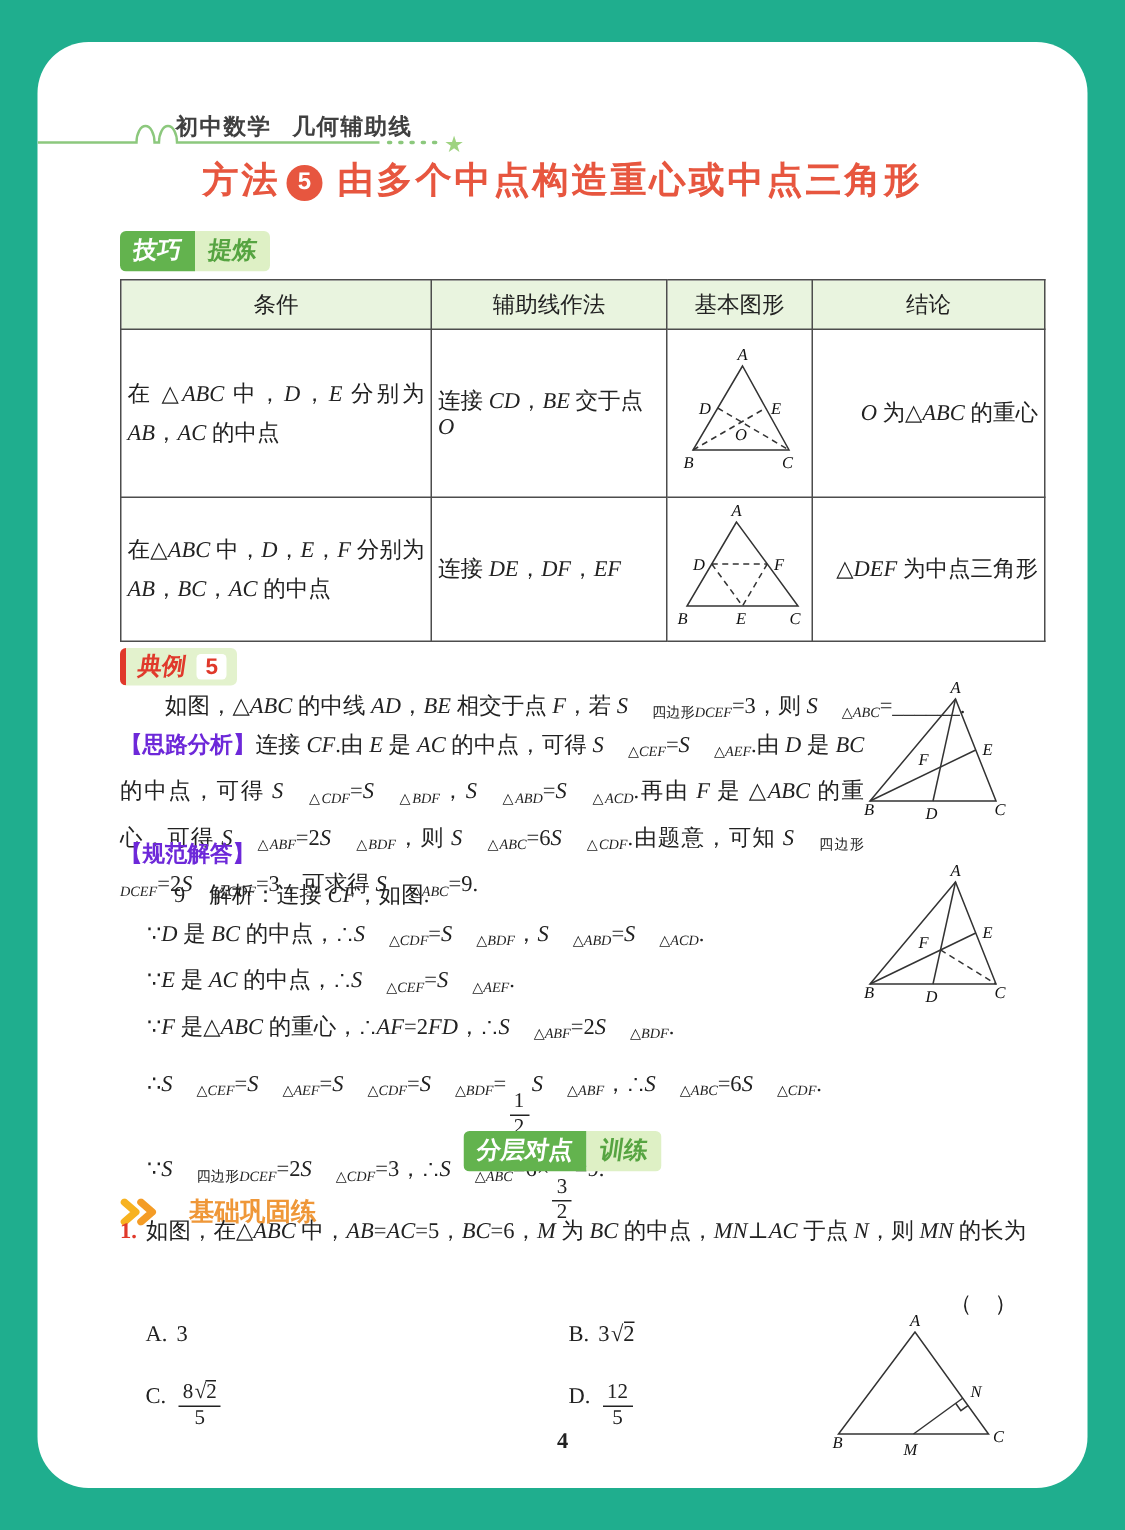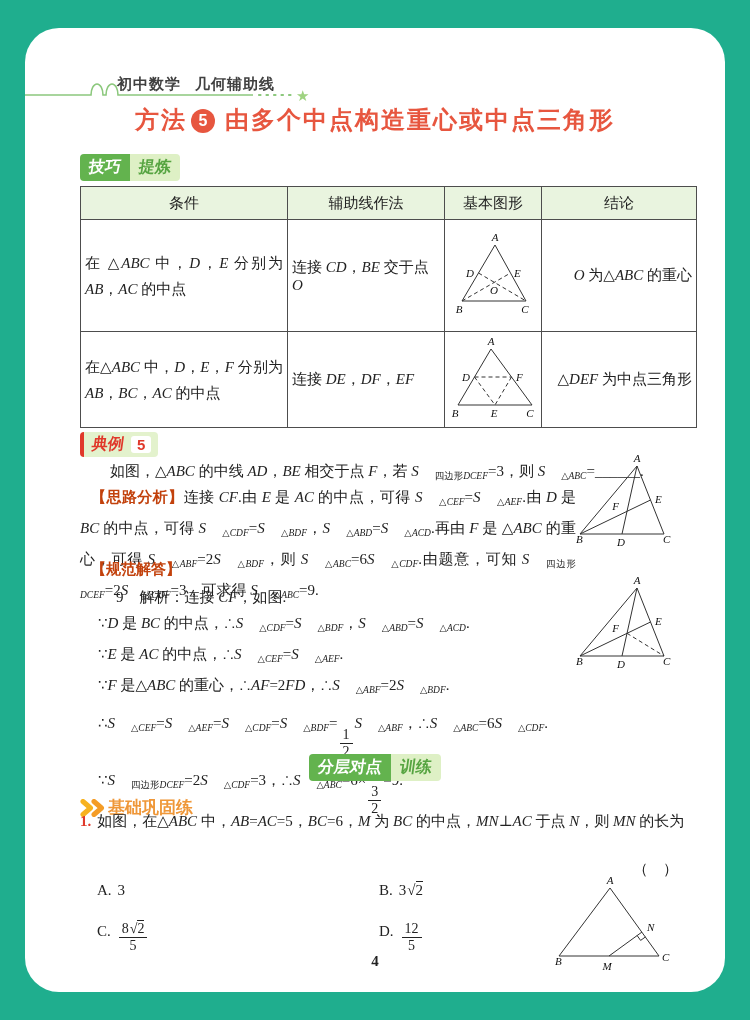--- a/index.html
+++ b/index.html
@@ -66,39 +66,39 @@
     display:inline-flex;align-items:center;gap:7px;
     background:#e3f2cd;border-left:4px solid #e0392b;border-radius:4px;
     padding:2px 7px 2px 8px;
     font-family:"Liberation Sans","DejaVu Sans",sans-serif;font-weight:bold;font-size:16px;color:#e0392b;
   }
   #example-badge .numbox{background:#fff;border-radius:3px;padding:0 6px;font-size:15px;}
   .bodytext{font-size:15px;line-height:26px;}
   #question{position:absolute;left:55px;top:430px;width:600px;text-indent:2em;}
   #ex-fig{position:absolute;left:548px;top:424px;}
   #analysis{position:absolute;left:55px;top:456px;width:496px;text-align:justify;}
-  .rlabel{color:#c2410c;font-weight:bold;font-family:"Liberation Sans","DejaVu Sans",sans-serif;font-style:normal;margin-left:11px;}
+  .rlabel{color:#6d28d9;font-weight:bold;font-family:"Liberation Sans","DejaVu Sans",sans-serif;font-style:normal;}
   #solution-label{position:absolute;left:55px;top:532px;font-size:15px;}
   #sol-fig{position:absolute;left:548px;top:546px;}
   #solution-body{position:absolute;left:55px;top:556px;width:500px;}
   .sol-line{padding-left:18px;}
   .sol-line.first{padding-left:0;margin-left:36px;}
   .sol-line.tall{line-height:40px;}
   .answer-num{margin-right:16px;}
   
   sub{font-size:9.5px;vertical-align:-3px;letter-spacing:0;padding-left:16px;}
   i{font-style:italic;}
   .frac{display:inline-flex;flex-direction:column;align-items:center;
     vertical-align:-11px;line-height:1.15;font-size:14px;margin:0 2px;}
   .frac .fn{border-bottom:1px solid #222;padding:0 3px;}
   .frac .fd{padding:0 3px;}
   .rt{margin-left:1px;}
   .ov{border-top:1px solid #222;}
   
-  #basic-header{position:absolute;left:55px;top:768px;display:flex;align-items:center;gap:0;
+  #basic-header{position:absolute;left:55px;top:768px;display:flex;align-items:center;gap:18px;
     font-family:"Liberation Sans","DejaVu Sans",sans-serif;font-weight:bold;font-size:17px;color:#ef9738;}
   #q1{position:absolute;left:55px;top:780px;width:648px;}
   .qnum{color:#e0392b;font-weight:bold;margin-right:6px;}
   #q1-bracket{position:absolute;left:608px;top:832px;font-size:15px;}
   #options{position:absolute;left:72px;top:854px;display:grid;
     grid-template-columns:282px 200px;row-gap:10px;font-size:15px;align-items:center;}
   .opt{display:flex;align-items:center;gap:6px;}
   #q1-fig{position:absolute;left:527px;top:846px;}
   
   #page-num{position:absolute;left:0;bottom:22px;width:100%;text-align:center;

